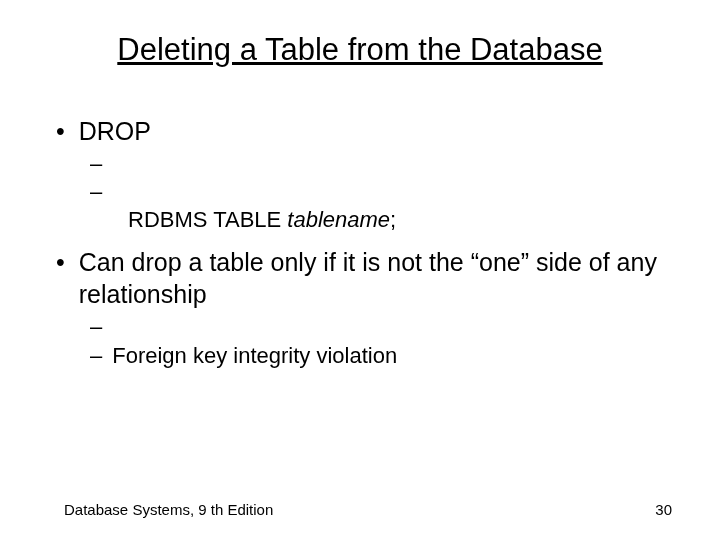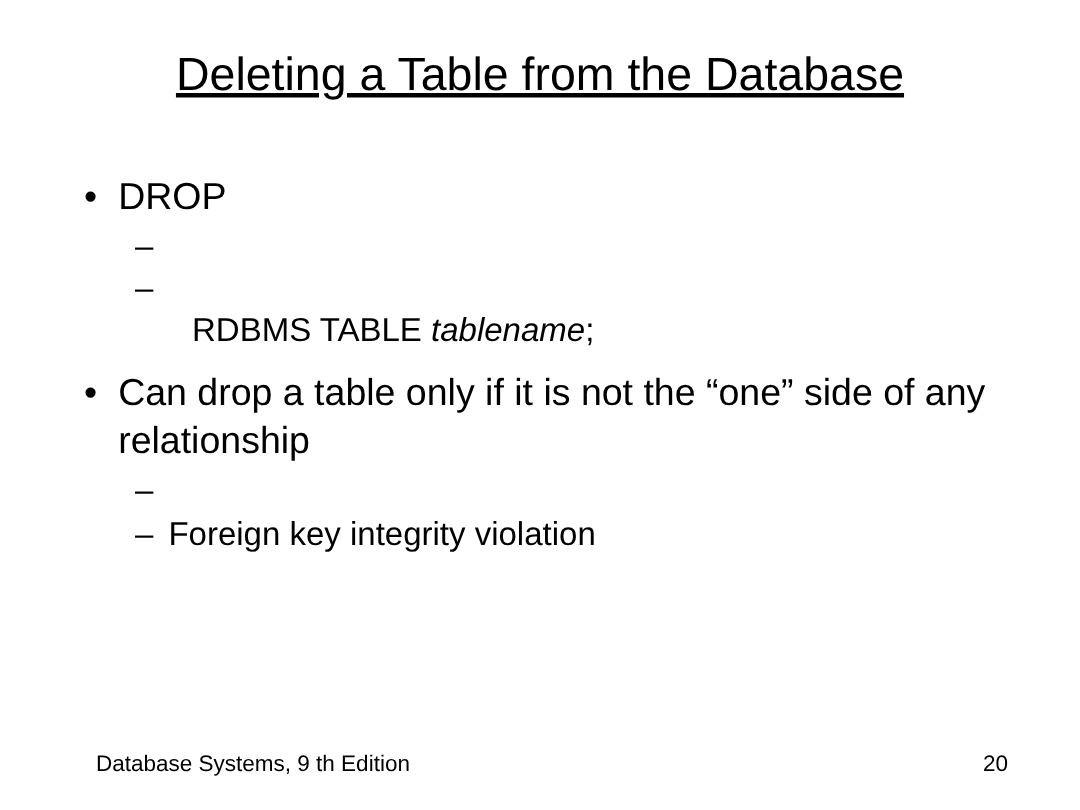--- a/index.html
+++ b/index.html
@@ -114,15 +114,15 @@
       <div class="bullet-l2">
         <span class="marker">–</span>
         <span class="line-text">Foreign key integrity violation</span>
       </div>
     </div>
 
   </div>
 
   <div class="footer">
     <span>Database Systems, 9 th Edition</span>
-    <span>20</span>
+    <span>30</span>
   </div>
 </div>
 
 </body></html>

